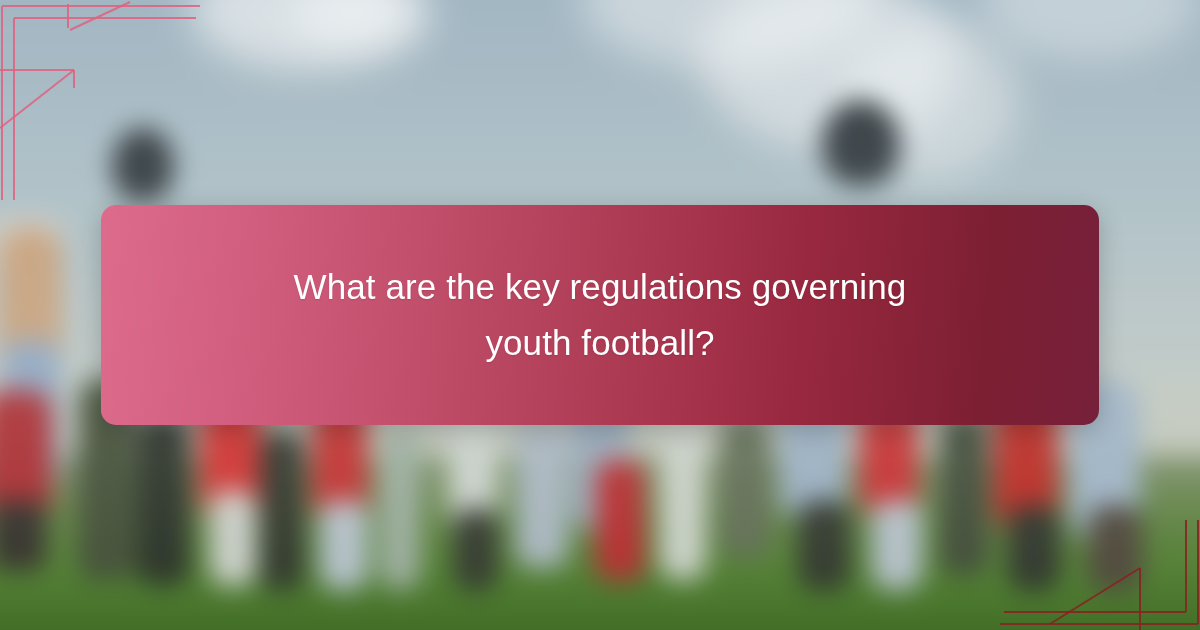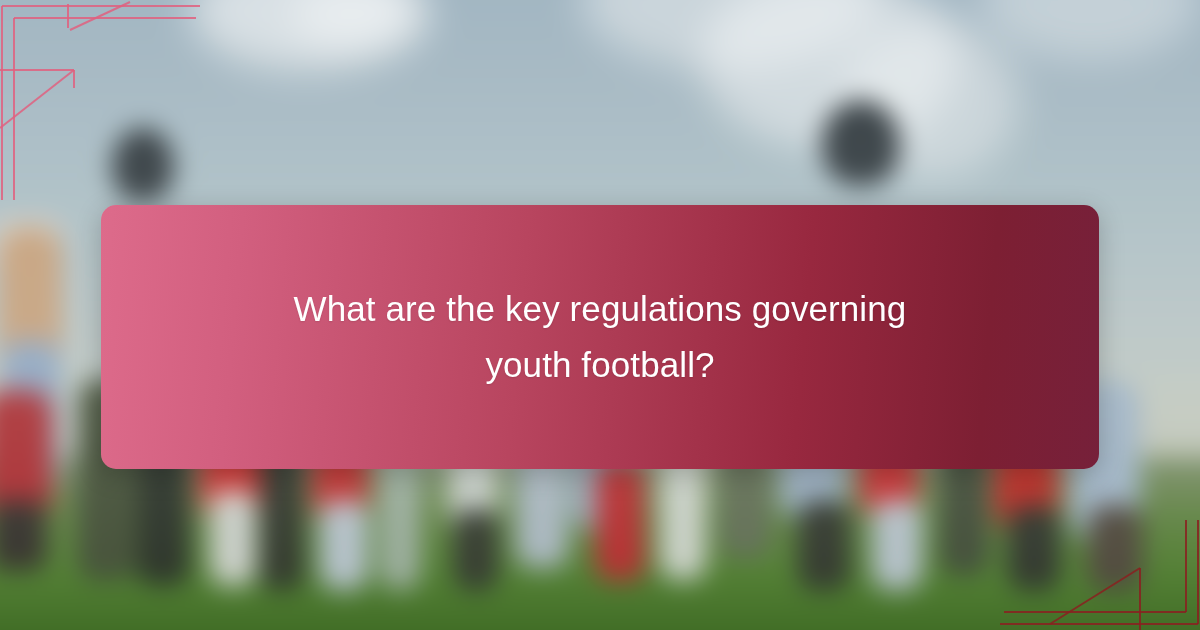--- a/index.html
+++ b/index.html
@@ -98,21 +98,21 @@
 
   .deco line { vector-effect: non-scaling-stroke; }
 
   .deco-tl { left:0; top:0; width:210px; height:200px; }
   .deco-br { right:0; bottom:0; width:210px; height:110px; }
 
   
   .card {
     position:absolute;
     left:101px; top:205px;
-    width:998px; height:264px;
+    width:998px; height:220px;
     border-radius:15px;
     background:linear-gradient(95deg, #dd6b8b 0%, #d25f7f 14%, #b8455f 42%, #98283f 70%, #7d1f33 88%, #76203a 100%);
     box-shadow:0 6px 26px rgba(0,0,0,0.22);
     display:flex;
     align-items:center;
     justify-content:center;
     padding:0 68px;
   }
 
   .card-title {

